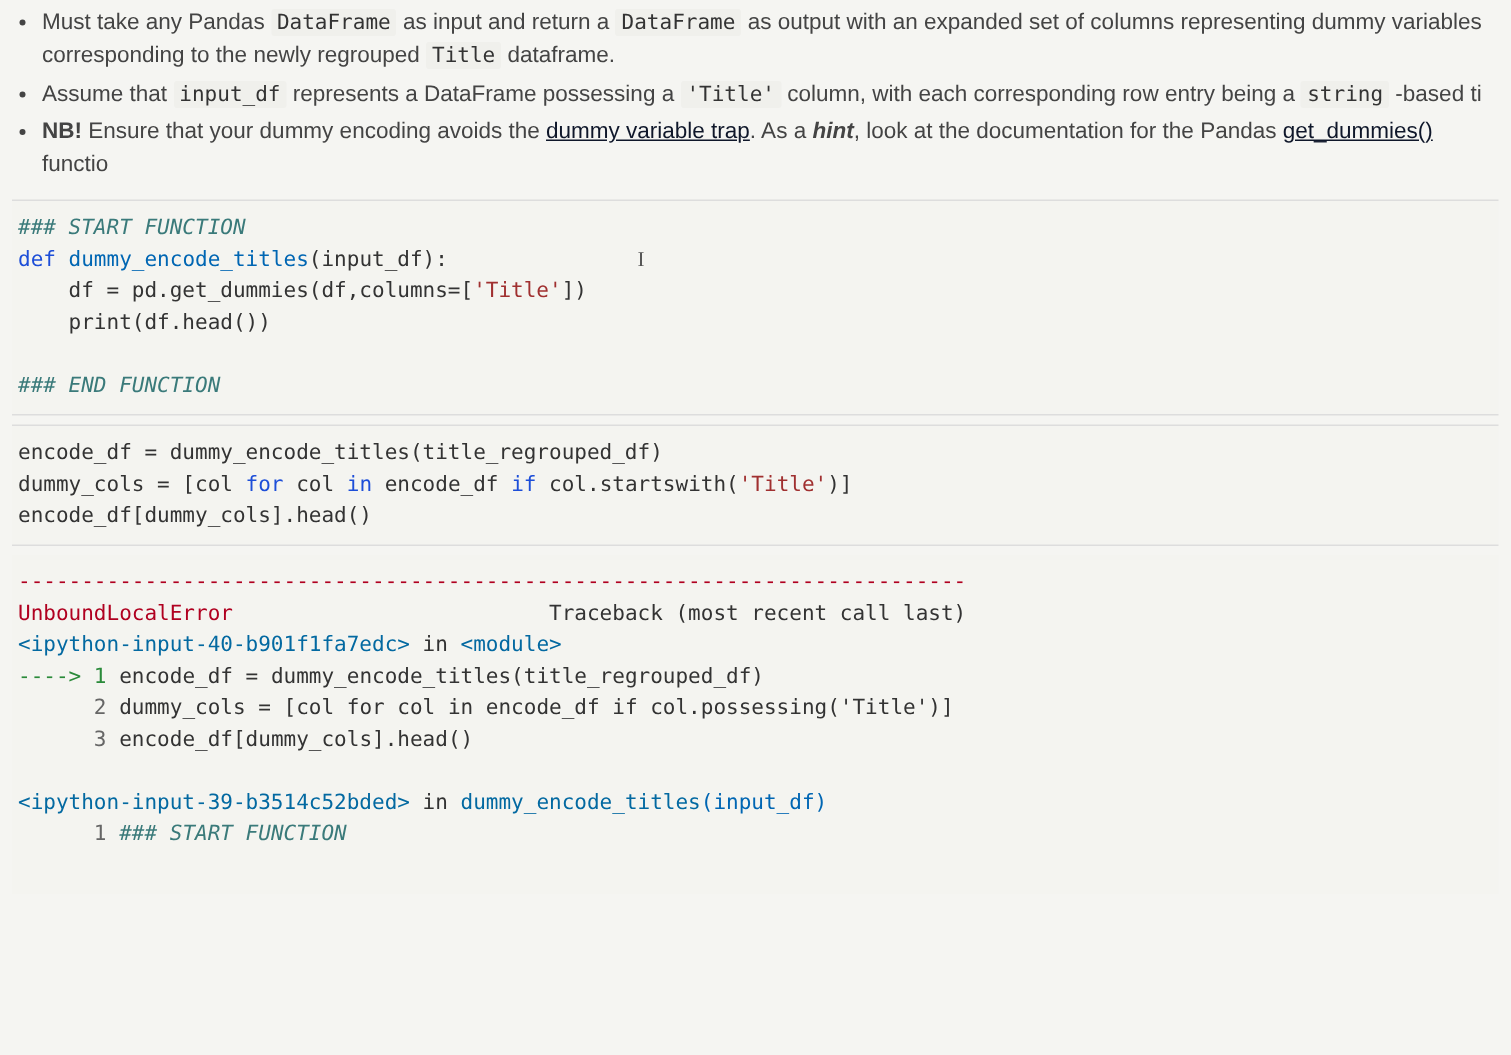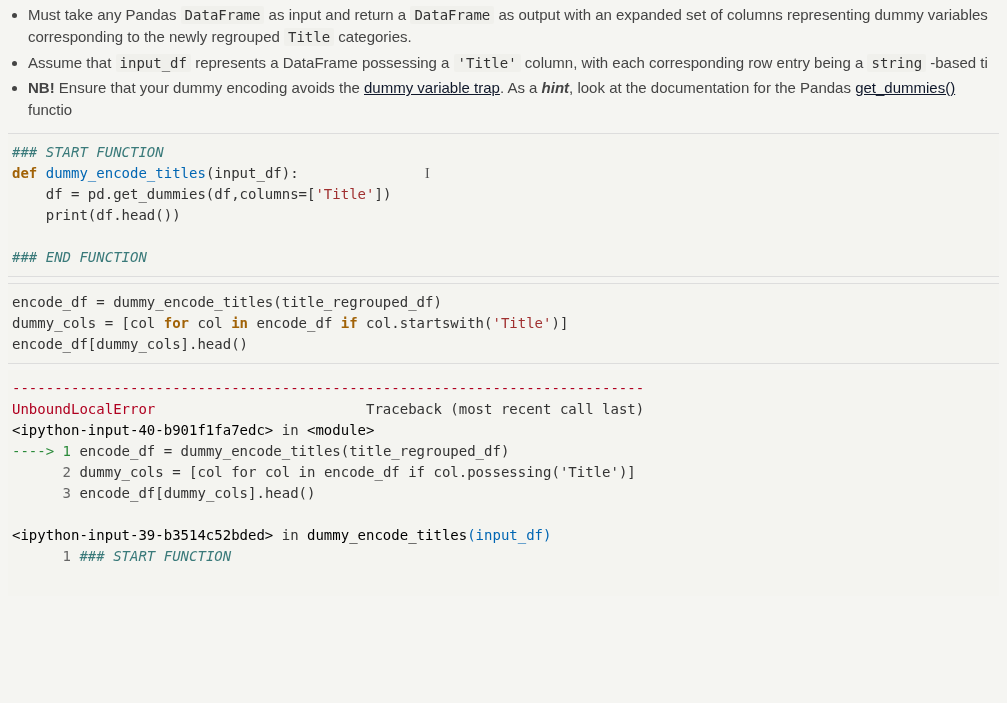--- a/index.html
+++ b/index.html
@@ -54,41 +54,41 @@
   }
   .codeblock.bordered {
     border-top: 1px solid #ddd;
     border-bottom: 1px solid #ddd;
   }
   .subhead {
     margin: 12px 0 8px 0;
     color: #333;
   }
   .c-comment { color: #3a7a7a; font-style: italic; }
-  .c-keyword { color: #a16207; font-weight: bold; }
+  .c-keyword { color: #1d4ed8; font-weight: normal; }
   .c-def { color: #0066b3; }
   .c-string { color: #a03030; }
   .c-err { color: #b00020; }
-  .c-module { color: #000000; }
+  .c-module { color: #0369a1; }
   .c-arrow { color: #2a8a3a; }
   .c-dim { color: #666; }
   .cursor {
     display: inline-block;
     font-family: serif;
     color: #555;
   }
 </style>
 </head>
 <body>
 
 <div class="content">
 
   <ul>
     <li>
-      <span>Must take any Pandas </span><code class="inline">DataFrame</code><span> as input and return a </span><code class="inline">DataFrame</code><span> as output with an expanded set of columns representing dummy variables corresponding to the newly regrouped </span><code class="inline">Title</code><span> categories.</span>
+      <span>Must take any Pandas </span><code class="inline">DataFrame</code><span> as input and return a </span><code class="inline">DataFrame</code><span> as output with an expanded set of columns representing dummy variables corresponding to the newly regrouped </span><code class="inline">Title</code><span> dataframe.</span>
     </li>
     <li>
       <span>Assume that </span><code class="inline">input_df</code><span> represents a DataFrame possessing a </span><code class="inline">'Title'</code><span> column, with each corresponding row entry being a </span><code class="inline">string</code><span> -based ti</span>
     </li>
     <li>
       <strong>NB!</strong><span> Ensure that your dummy encoding avoids the </span><a href="#" class="link">dummy variable trap</a><span>. As a </span><strong><em>hint</em></strong><span>, look at the documentation for the Pandas </span><a href="#" class="link">get_dummies()</a><span> functio</span>
     </li>
   </ul>
 
 

